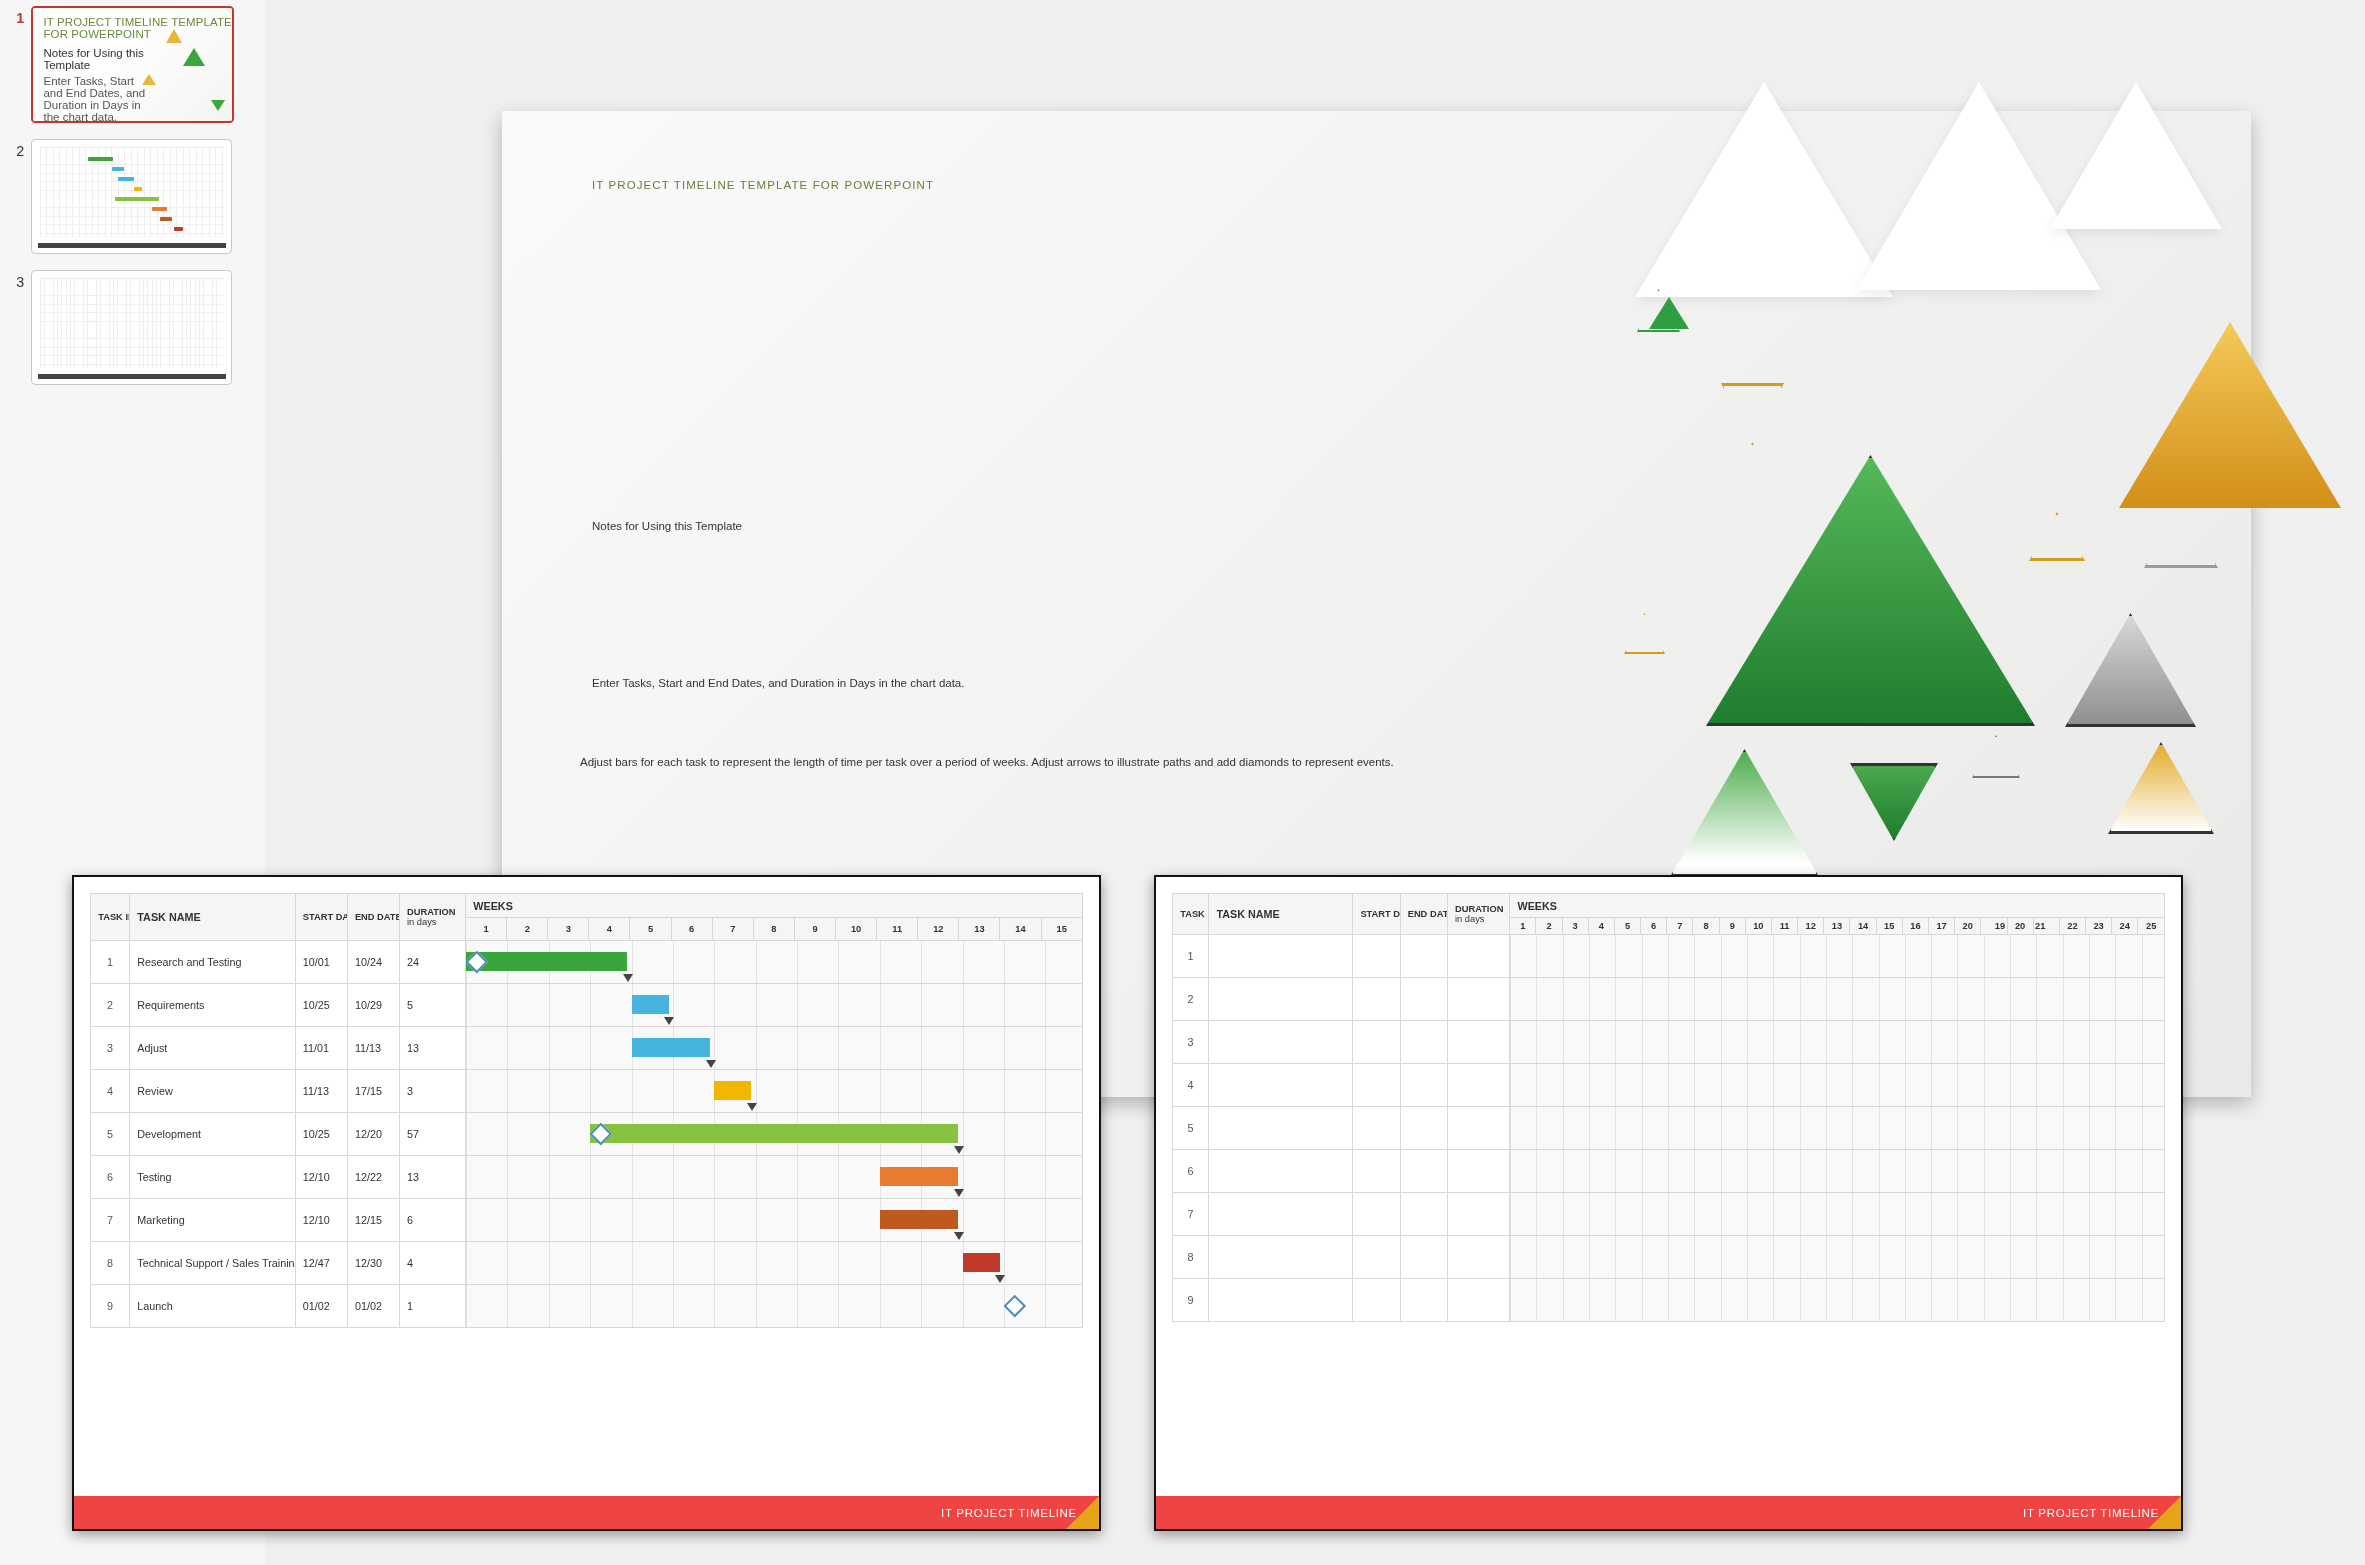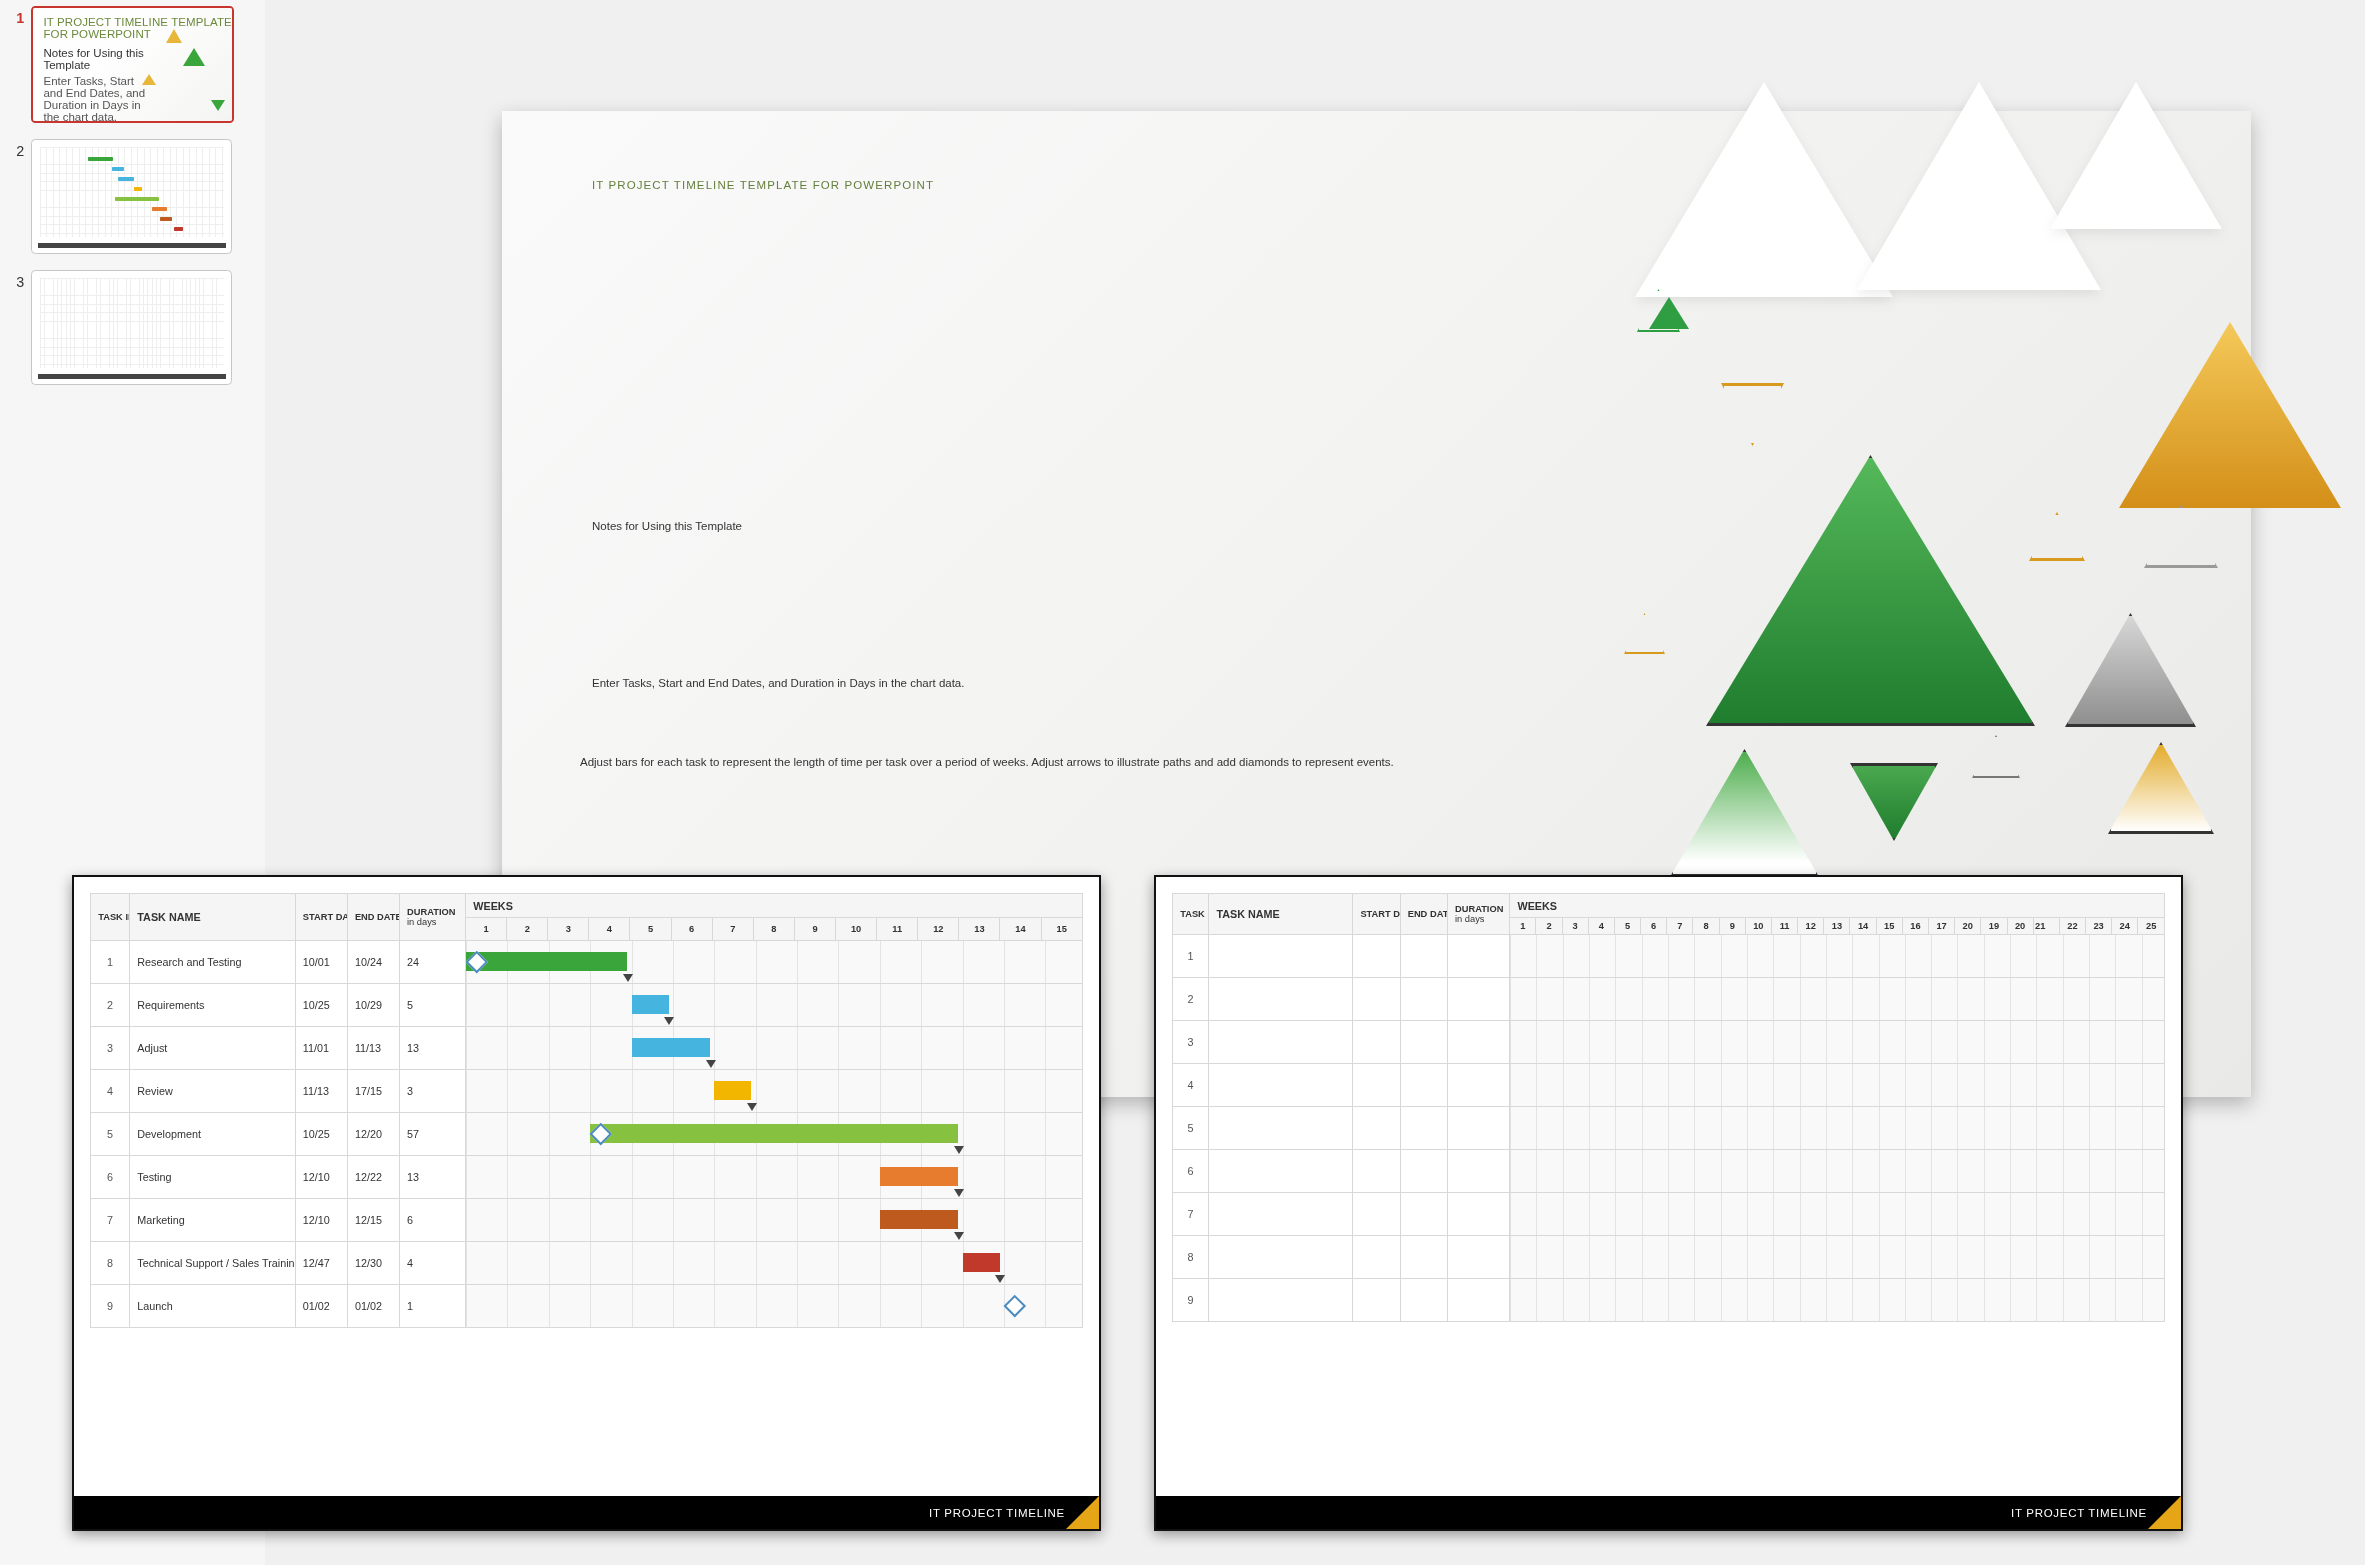--- a/index.html
+++ b/index.html
@@ -28,21 +28,21 @@
   .main-title{position:absolute;top:68px;left:90px;font:700 41px/1.1 inherit;letter-spacing:1.1px;color:#647f3b;}
   .notes-title{position:absolute;top:409px;left:90px;font:400 79px/1.05 inherit;color:#333;}
   .notes-p1{position:absolute;top:566px;left:90px;width:896px;font:400 28px/1.45 inherit;color:#333;}
   .notes-p2{position:absolute;top:645px;left:78px;width:961px;font:400 28px/1.45 inherit;color:#333;}
   .btri{position:absolute;border-style:solid;}
 
   
   .panel{position:absolute;top:875px;height:652px;background:#fff;box-shadow:0 4.3px 13px rgba(0,0,0,.4);border:2.9px solid #111;overflow:hidden;}
   .panel.left{left:72px;width:1025px;}
   .panel.right{left:1154px;width:1025px;}
-  .panel-footer{position:absolute;left:0;right:0;bottom:0;height:33px;background:#000000;color:#fff;display:flex;justify-content:flex-end;align-items:center;padding-right:34px;font:700 16px/1 inherit;letter-spacing:0.7px;}
+  .panel-footer{position:absolute;left:0;right:0;bottom:0;height:33px;background:#ef4444;color:#fff;display:flex;justify-content:flex-end;align-items:center;padding-right:22px;font:700 16px/1 inherit;letter-spacing:0.7px;}
   .panel-footer::before{content:"";position:absolute;right:0;bottom:0;width:0;height:0;border-style:solid;border-width:0 0 33px 33px;border-color:transparent transparent #e6a417 transparent;}
   .gantt{position:absolute;inset:16px 16px 50px 16px;font-size:11.5px;}
   table.g{width:100%;border-collapse:collapse;table-layout:fixed;}
   .g th,.g td{border:0.7px solid #d8d8d8;padding:5.7px 7.2px;font-size:10.8px;text-align:left;white-space:nowrap;overflow:hidden;}
   .g th{background:#f5f5f5;font-weight:700;}
   .g th.small{font-size:9.3px;line-height:10px;}
   .g td.num{text-align:center;color:#555;}
   .weeks-wrap{position:relative;padding:0!important;background:#f9f9f9;}
   .wk{position:absolute;top:0;bottom:0;border-left:0.7px solid #e3e3e3;}
   .gbar{position:absolute;height:18.6px;}
@@ -478,21 +478,21 @@
               <th class="small" style="text-align:center;padding:2.9px 1.4px">9</th>
               <th class="small" style="text-align:center;padding:2.9px 1.4px">10</th>
               <th class="small" style="text-align:center;padding:2.9px 1.4px">11</th>
               <th class="small" style="text-align:center;padding:2.9px 1.4px">12</th>
               <th class="small" style="text-align:center;padding:2.9px 1.4px">13</th>
               <th class="small" style="text-align:center;padding:2.9px 1.4px">14</th>
               <th class="small" style="text-align:center;padding:2.9px 1.4px">15</th>
               <th class="small" style="text-align:center;padding:2.9px 1.4px">16</th>
               <th class="small" style="text-align:center;padding:2.9px 1.4px">17</th>
               <th class="small" style="text-align:center;padding:2.9px 1.4px">20</th>
-              <th class="small" style="text-align:center;padding:2.9px 1.4px">19</th>
+              <th class="small" style="text-align:right;padding:2.9px 1.4px">19</th>
               <th class="small" style="text-align:center;padding:2.9px 1.4px">20</th>
               <th class="small" style="text-align:left;padding:2.9px 1.4px">21</th>
               <th class="small" style="text-align:center;padding:2.9px 1.4px">22</th>
               <th class="small" style="text-align:center;padding:2.9px 1.4px">23</th>
               <th class="small" style="text-align:center;padding:2.9px 1.4px">24</th>
               <th class="small" style="text-align:center;padding:2.9px 1.4px">25</th>
             </tr>
             <tr>
       <td class="num">1</td>
       <td></td>

